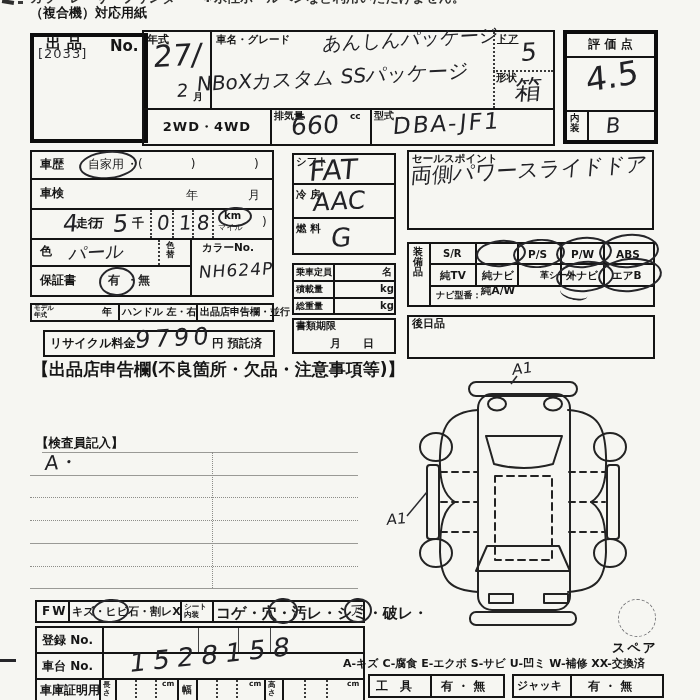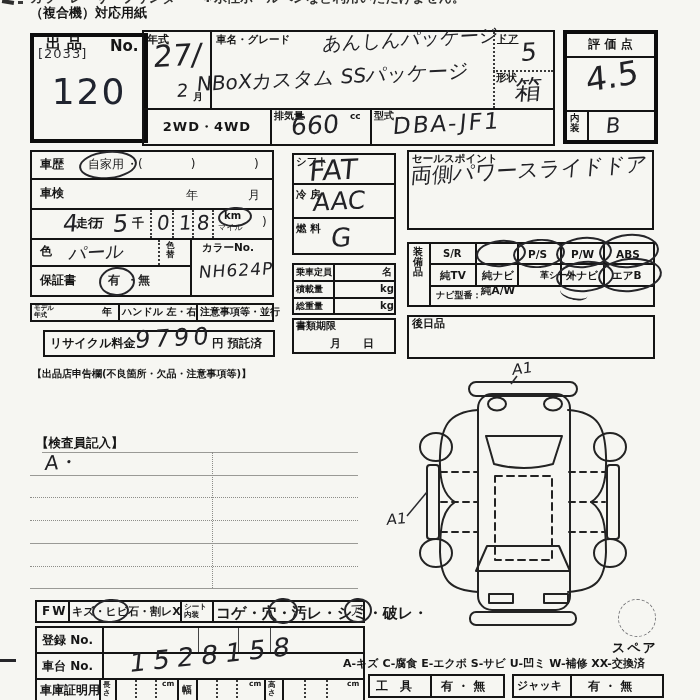--- a/index.html
+++ b/index.html
@@ -30,21 +30,20 @@
   <div class="abs" style="left:18px;top:1px;width:5px;height:3px;background:#3a3a3a;"></div>
 
   <div class="lbl" style="left:30px;top:-9px;font-size:13px;color:#30302e;">カラーレーザープリンター　※水性ボールペンなど利用いただけません。</div>
   <div class="lbl" style="left:30px;top:6px;font-size:13px;">（複合機）対応用紙</div>
   <div class="hw" style="left:468px;top:-13px;font-size:16px;letter-spacing:6px;">1 0 0 5 0 1 5 5 4 1 1</div>
 
   <div class="bx4" style="left:30px;top:33px;width:118px;height:110px;">
     <div class="lbl" style="left:12px;top:-1px;font-size:15px;letter-spacing:6px;">出品</div>
     <div class="txt" style="left:4px;top:10px;font-size:13px;letter-spacing:1px;color:#2c2c30;">[2033]</div>
     <div class="lbl" style="left:76px;top:2px;font-size:15px;">No.</div>
-    <div class="txt" style="left:0;top:36px;width:110px;text-align:center;font-size:36px;letter-spacing:2px;color:#20242f;">120</div>
   </div>
 
   <div class="bx" style="left:142px;top:30px;width:70px;height:80px;"></div>
   <div class="lbl" style="left:147px;top:34px;font-size:11px;">年式</div>
   <div class="hw" style="left:152px;top:42px;font-size:30px;">27/</div>
   <div class="hw" style="left:176px;top:82px;font-size:18px;">2</div>
   <div class="lbl" style="left:193px;top:92px;font-size:10px;">月</div>
 
   <div class="bx" style="left:210px;top:30px;width:345px;height:80px;"></div>
   <div class="lbl" style="left:216px;top:34px;font-size:10.5px;">車名・グレード</div>
@@ -197,28 +196,28 @@
 
   <div class="bx" style="left:30px;top:303px;width:244px;height:19px;"></div>
   <div class="vline" style="left:118px;top:305px;height:15px;"></div>
   <div class="vline" style="left:196px;top:305px;height:15px;"></div>
   <div class="lbl stack" style="left:34px;top:305px;font-size:6.5px;">
     <span>モデル</span><br>
     <span>年式</span>
   </div>
   <div class="lbl" style="left:102px;top:307px;font-size:10px;">年</div>
   <div class="lbl" style="left:122px;top:307px;font-size:10px;">ハンドル 左・右</div>
-  <div class="lbl" style="left:200px;top:307px;font-size:10px;">注意事項等・並行</div>
+  <div class="lbl" style="left:200px;top:307px;font-size:10px;">出品店申告欄・並行</div>
 
   <div class="bx" style="left:43px;top:330px;width:232px;height:27px;"></div>
   <div class="lbl" style="left:50px;top:337px;font-size:12px;">リサイクル料金</div>
   <div class="hw" style="left:134px;top:328px;font-size:24px;letter-spacing:4px;">9790</div>
   <div class="lbl" style="left:212px;top:337px;font-size:11.5px;">円 預託済</div>
 
-  <div class="lbl" style="left:32px;top:361px;font-size:10px;margin-top:8px;">【出品店申告欄(不良箇所・欠品・注意事項等)】</div>
+  <div class="lbl" style="left:32px;top:361px;font-size:17px;">【出品店申告欄(不良箇所・欠品・注意事項等)】</div>
 
   <div class="lbl" style="left:36px;top:436px;font-size:12.5px;">【検査員記入】</div>
   <div class="hw" style="left:44px;top:453px;font-size:20px;">A・</div>
   <div class="gline" style="left:42px;top:452px;width:316px;"></div>
   <div class="gline" style="left:30px;top:475px;width:328px;"></div>
   <div class="gdot" style="left:30px;top:497px;width:328px;"></div>
   <div class="gdot" style="left:30px;top:520px;width:328px;"></div>
   <div class="gline" style="left:30px;top:543px;width:328px;"></div>
   <div class="gdot" style="left:30px;top:566px;width:328px;"></div>
   <div class="gline" style="left:30px;top:588px;width:328px;"></div>

